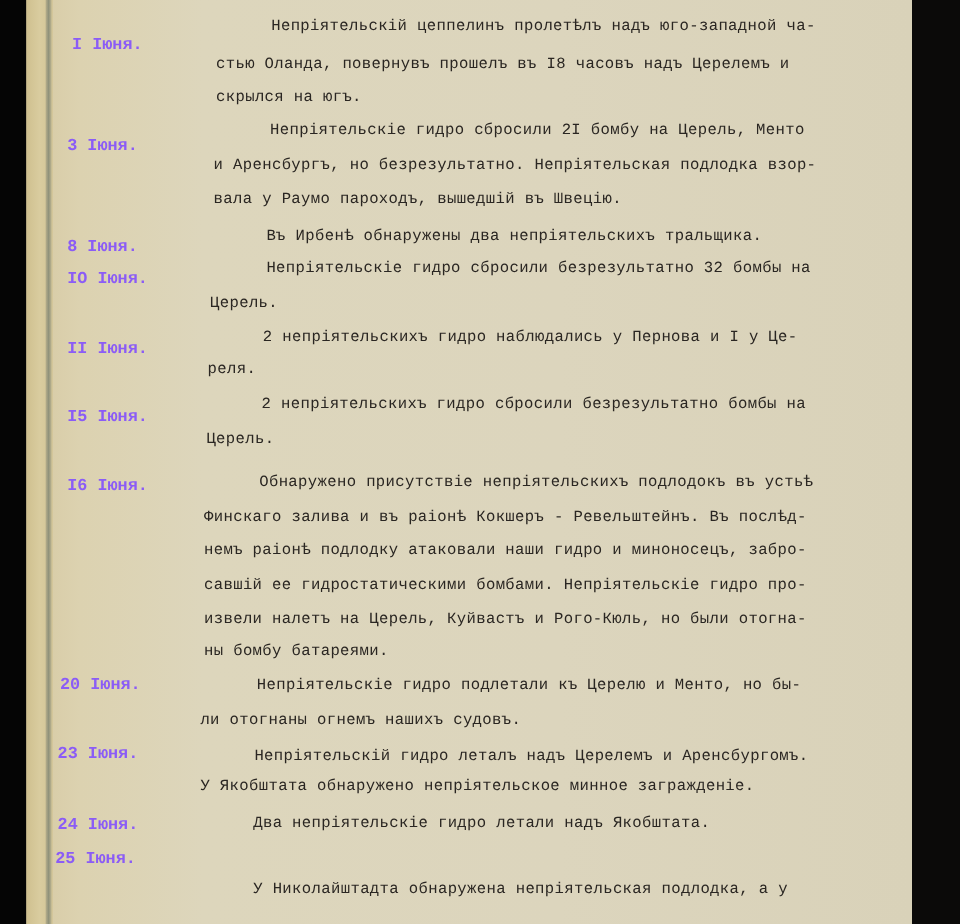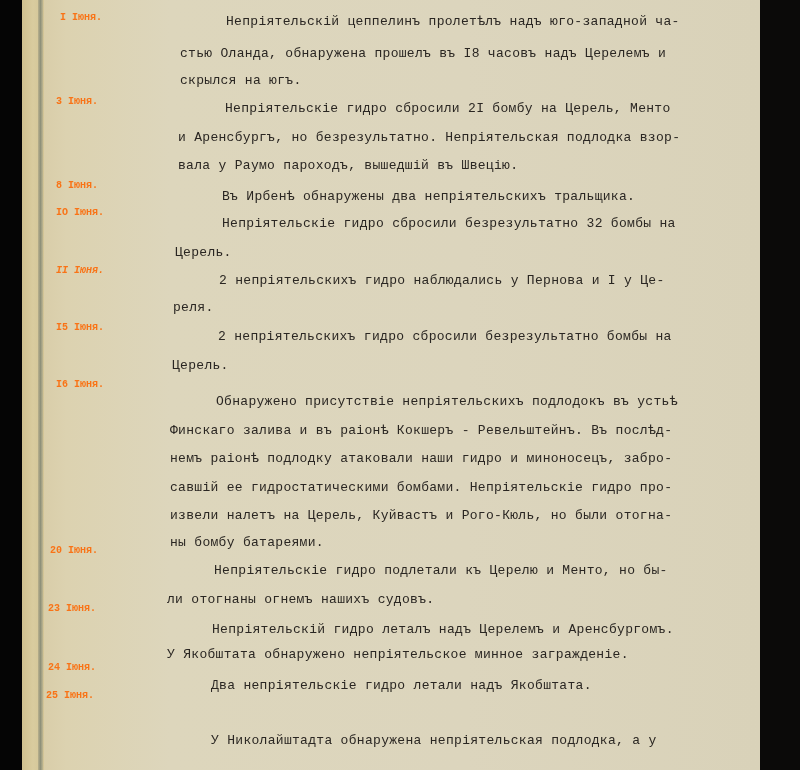--- a/index.html
+++ b/index.html
@@ -31,50 +31,51 @@
   }
   .text {
     color: #2a2622;
     font-size: 13px;
     letter-spacing: 0.3px;
     white-space: nowrap;
     font-weight: normal;
   }
   .date {
     position: absolute; left: 56px;
-    color: #f97316;
-    font-size: 10px;
+    color: #8b5cf6;
+    font-size: 14px;
     white-space: nowrap;
     font-weight: bold;
+    margin-top: 18px;
   }
   .line { position: absolute; }
 </style>
 </head>
 <body>
 
 <div class="left-black"></div>
 <div class="page"></div>
 <div class="page-edge"></div>
 <div class="fold-line"></div>
 <div class="right-black"></div>
 
 <div class="date" style="top:12px;left:60px;">I Іюня.</div>
 <div class="date" style="top:96px;text-align:right;">3 Іюня.</div>
 <div class="date" style="top:180px;">8 Іюня.</div>
 <div class="date" style="top:207px;">IO Іюня.</div>
-<div class="date" style="top:265px;font-style:italic;">II Іюня.</div>
+<div class="date" style="top:265px;">II Іюня.</div>
 <div class="date" style="top:322px;">I5 Іюня.</div>
 <div class="date" style="top:379px;">I6 Іюня.</div>
 <div class="date" style="top:545px;left:50px;">20 Іюня.</div>
 <div class="date" style="top:603px;left:48px;">23 Іюня.</div>
 <div class="date" style="top:662px;left:48px;">24 Іюня.</div>
 <div class="date" style="top:690px;left:46px;text-align:center;">25 Іюня.</div>
 
 <div class="line text" style="top:14px;left:226px;">Непріятельскій цеппелинъ пролетѣлъ надъ юго-западной ча-</div>
-<div class="line text" style="top:46px;left:180px;">стью Оланда, обнаружена прошелъ въ I8 часовъ надъ Церелемъ и</div>
+<div class="line text" style="top:46px;left:180px;">стью Оланда, повернувъ прошелъ въ I8 часовъ надъ Церелемъ и</div>
 <div class="line text" style="top:73px;left:180px;">скрылся на югъ.</div>
 
 <div class="line text" style="top:101px;left:225px;">Непріятельскіе гидро сбросили 2I бомбу на Церель, Менто</div>
 <div class="line text" style="top:130px;left:178px;">и Аренсбургъ, но безрезультатно. Непріятельская подлодка взор-</div>
 <div class="line text" style="top:158px;left:178px;">вала у Раумо пароходъ, вышедшій въ Швецію.</div>
 
 <div class="line text" style="top:189px;left:222px;">Въ Ирбенѣ обнаружены два непріятельскихъ тральщика.</div>
 
 <div class="line text" style="top:216px;left:222px;">Непріятельскіе гидро сбросили безрезультатно 32 бомбы на</div>
 <div class="line text" style="top:245px;left:175px;">Церель.</div>

